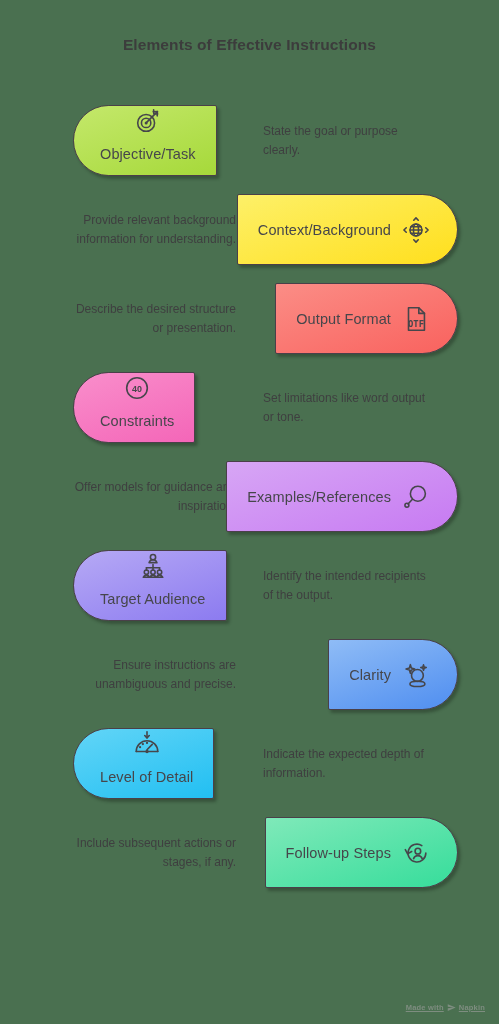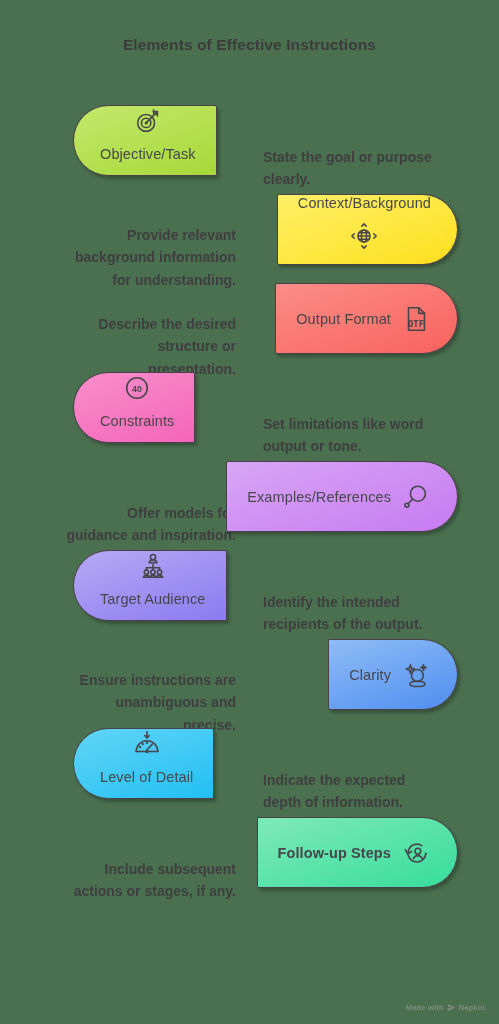--- a/index.html
+++ b/index.html
@@ -80,41 +80,41 @@
   .pill-icon svg { display: block; width: 30px; height: 30px; }
 
   
 
   
   .desc {
     position: absolute;
     top: 50%;
     transform: translateY(-50%);
     width: 170px;
-    font-size: 14px;
-    font-weight: bold;
+    font-size: 12px;
+    font-weight: normal;
     line-height: 1.62;
     color: #3f3f40;
-    margin-top: 28px;
   }
   .row.left  .desc { left: 263px;  text-align: left; }
   .row.right .desc { right: 263px; text-align: right; }
 
   
   .footer {
     position: absolute;
     right: 14px;
     bottom: 12px;
     display: flex;
     align-items: flex-end;
     gap: 3px;
     font-size: 7.5px;
     font-weight: bold;
     color: #7e8d80;
     letter-spacing: .2px;
+    text-decoration: underline;
   }
   .footer svg { display: block; }
 </style>
 </head>
 <body style="background: rgb(74, 112, 80);">
 
 <div class="title">Elements of Effective Instructions</div>
 
 <div class="rows">
     <div class="row left">
@@ -127,21 +127,21 @@
             <path d="M14 18 L26 6" stroke="#46464b" stroke-width="1.7" fill="none" stroke-linecap="round" stroke-linejoin="round"></path>
      <path d="M21.5 6.2 L26 6 L25.8 10.5" stroke="#46464b" stroke-width="1.7" fill="none" stroke-linecap="round" stroke-linejoin="round"></path>
             <path d="M22 4 L22.2 8.3 L26.3 8.6" stroke="#46464b" stroke-width="1.7" fill="none" stroke-linecap="round" stroke-linejoin="round"></path>
           </svg>
         </span>
         <span class="pill-label">Objective/Task</span>
       </div>
       <div class="desc">State the goal or purpose clearly.</div>
     </div>
     <div class="row right">
-      <div class="pill" style="background: linear-gradient(160deg, rgb(253, 240, 104) 0%, rgb(255, 223, 29) 100%); flex-direction: column;">
+      <div class="pill" style="background: linear-gradient(160deg, rgb(253, 240, 104) 0%, rgb(255, 223, 29) 100%);">
         <span class="pill-label">Context/Background</span>
         <span class="pill-icon">
           <svg viewBox="0 0 32 32">
             <circle cx="16" cy="16" r="6.4" stroke="#46464b" stroke-width="1.7" fill="none" stroke-linecap="round" stroke-linejoin="round"></circle>
      <ellipse cx="16" cy="16" rx="2.7" ry="6.4" stroke="#46464b" stroke-width="1.7" fill="none" stroke-linecap="round" stroke-linejoin="round"></ellipse>
             <path d="M9.7 16h12.6M10.6 12.6h10.8M10.6 19.4h10.8" stroke="#46464b" stroke-width="1.7" fill="none" stroke-linecap="round" stroke-linejoin="round"></path>
      <path d="M13.6 5.6 L16 3.1 L18.4 5.6" stroke="#46464b" stroke-width="1.7" fill="none" stroke-linecap="round" stroke-linejoin="round"></path>
             <path d="M13.6 26.4 L16 28.9 L18.4 26.4" stroke="#46464b" stroke-width="1.7" fill="none" stroke-linecap="round" stroke-linejoin="round"></path>
      <path d="M5.6 13.6 L3.1 16 L5.6 18.4" stroke="#46464b" stroke-width="1.7" fill="none" stroke-linecap="round" stroke-linejoin="round"></path>
             <path d="M26.4 13.6 L28.9 16 L26.4 18.4" stroke="#46464b" stroke-width="1.7" fill="none" stroke-linecap="round" stroke-linejoin="round"></path>
@@ -233,21 +233,21 @@
      <path d="M8.6 19.4l.01 0M11.6 16.1l.01 0M16 14.9l.01 0" stroke="#46464b" stroke-width="2.4" stroke-linecap="round"></path>
      <path d="M16 3 L16 9.4" stroke="#46464b" stroke-width="1.7" fill="none" stroke-linecap="round" stroke-linejoin="round"></path>
             <path d="M13.6 7 L16 9.6 L18.4 7" stroke="#46464b" stroke-width="1.7" fill="none" stroke-linecap="round" stroke-linejoin="round"></path>
           </svg>
         </span>
         <span class="pill-label">Level of Detail</span>
       </div>
       <div class="desc">Indicate the expected depth of information.</div>
     </div>
     <div class="row right">
-      <div class="pill" style="background: linear-gradient(160deg, rgb(127, 233, 185) 0%, rgb(54, 221, 155) 100%); font-weight: bold;">
+      <div class="pill" style="background: linear-gradient(160deg, rgb(127, 233, 185) 0%, rgb(54, 221, 155) 100%);">
         <span class="pill-label">Follow-up Steps</span>
         <span class="pill-icon">
           <svg viewBox="0 0 32 32">
             <circle cx="18" cy="14" r="3" stroke="#46464b" stroke-width="1.7" fill="none" stroke-linecap="round" stroke-linejoin="round"></circle>
      <path d="M13.4 22a4.9 4.9 0 0 1 9.2 0" stroke="#46464b" stroke-width="1.7" fill="none" stroke-linecap="round" stroke-linejoin="round"></path>
      <path d="M26.5 16a9.5 9.5 0 1 1-4.3-7.9" stroke="#46464b" stroke-width="1.7" fill="none" stroke-linecap="round" stroke-linejoin="round"></path>
      <path d="M4.6 12.4 L7 16.9 L11.4 14.4" stroke="#46464b" stroke-width="1.7" fill="none" stroke-linecap="round" stroke-linejoin="round"></path>
           </svg>
         </span>
       </div>

